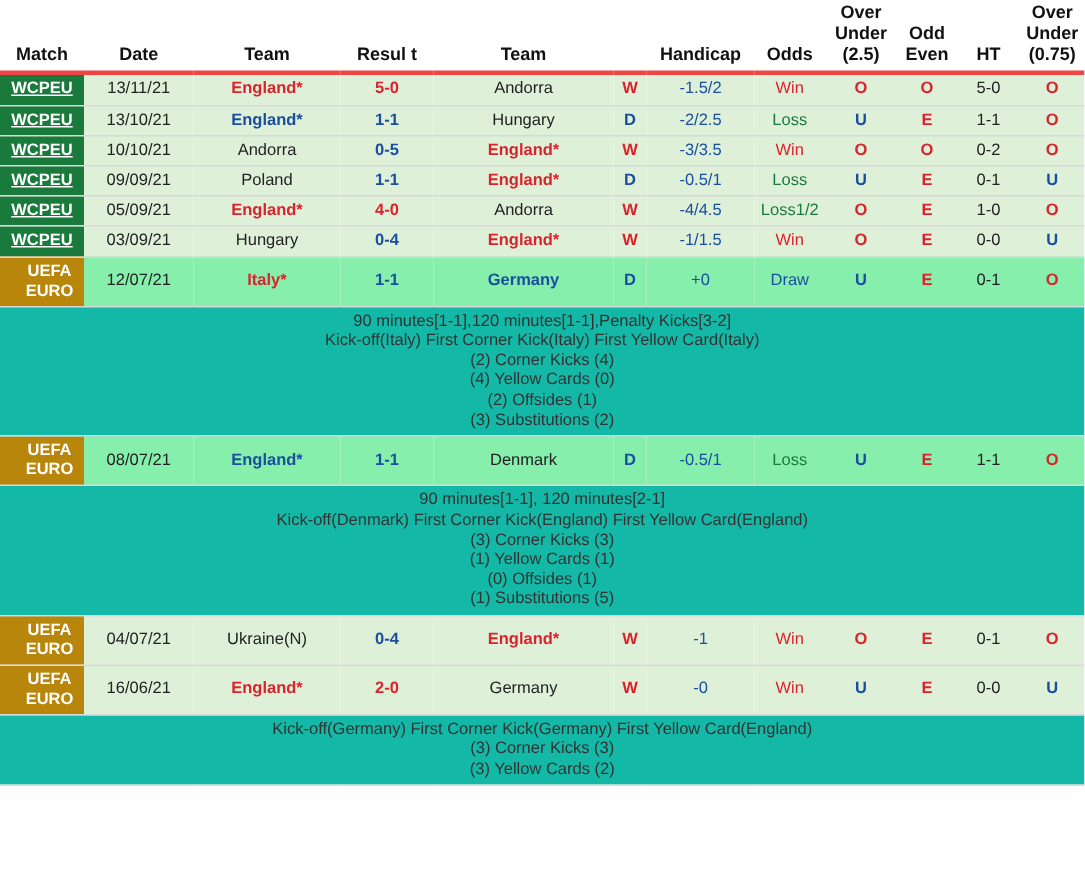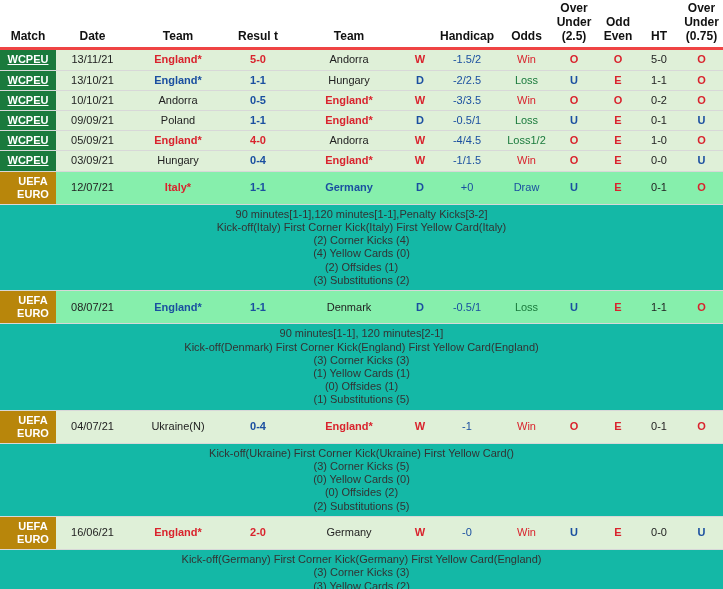--- a/index.html
+++ b/index.html
@@ -265,29 +265,20 @@
         <td class="score">0-4</td>
         <td class="team-eng">England*</td>
         <td class="wdl-w">W</td>
         <td class="hcp">-1</td>
         <td class="odds-win">Win</td>
         <td class="o">O</td>
         <td class="e">E</td>
         <td class="ht">0-1</td>
         <td class="o">O</td>
       </tr>
-      <tr>
-        <td class="detail" colspan="12">
-          <span class="dline">Kick-off(Ukraine)  First Corner Kick(Ukraine)  First Yellow Card()</span>
-          <span class="dline">(3) Corner Kicks (5)</span>
-          <span class="dline">(0) Yellow Cards (0)</span>
-          <span class="dline">(0) Offsides (2)</span>
-          <span class="dline">(2) Substitutions (5)</span>
-        </td>
-      </tr>
       <tr class="row-green">
         <td class="league euro">UEFA EURO</td>
         <td>16/06/21</td>
         <td class="team-eng">England*</td>
         <td class="score-red">2-0</td>
         <td class="team-plain">Germany</td>
         <td class="wdl-w">W</td>
         <td class="hcp">-0</td>
         <td class="odds-win">Win</td>
         <td class="u">U</td>

